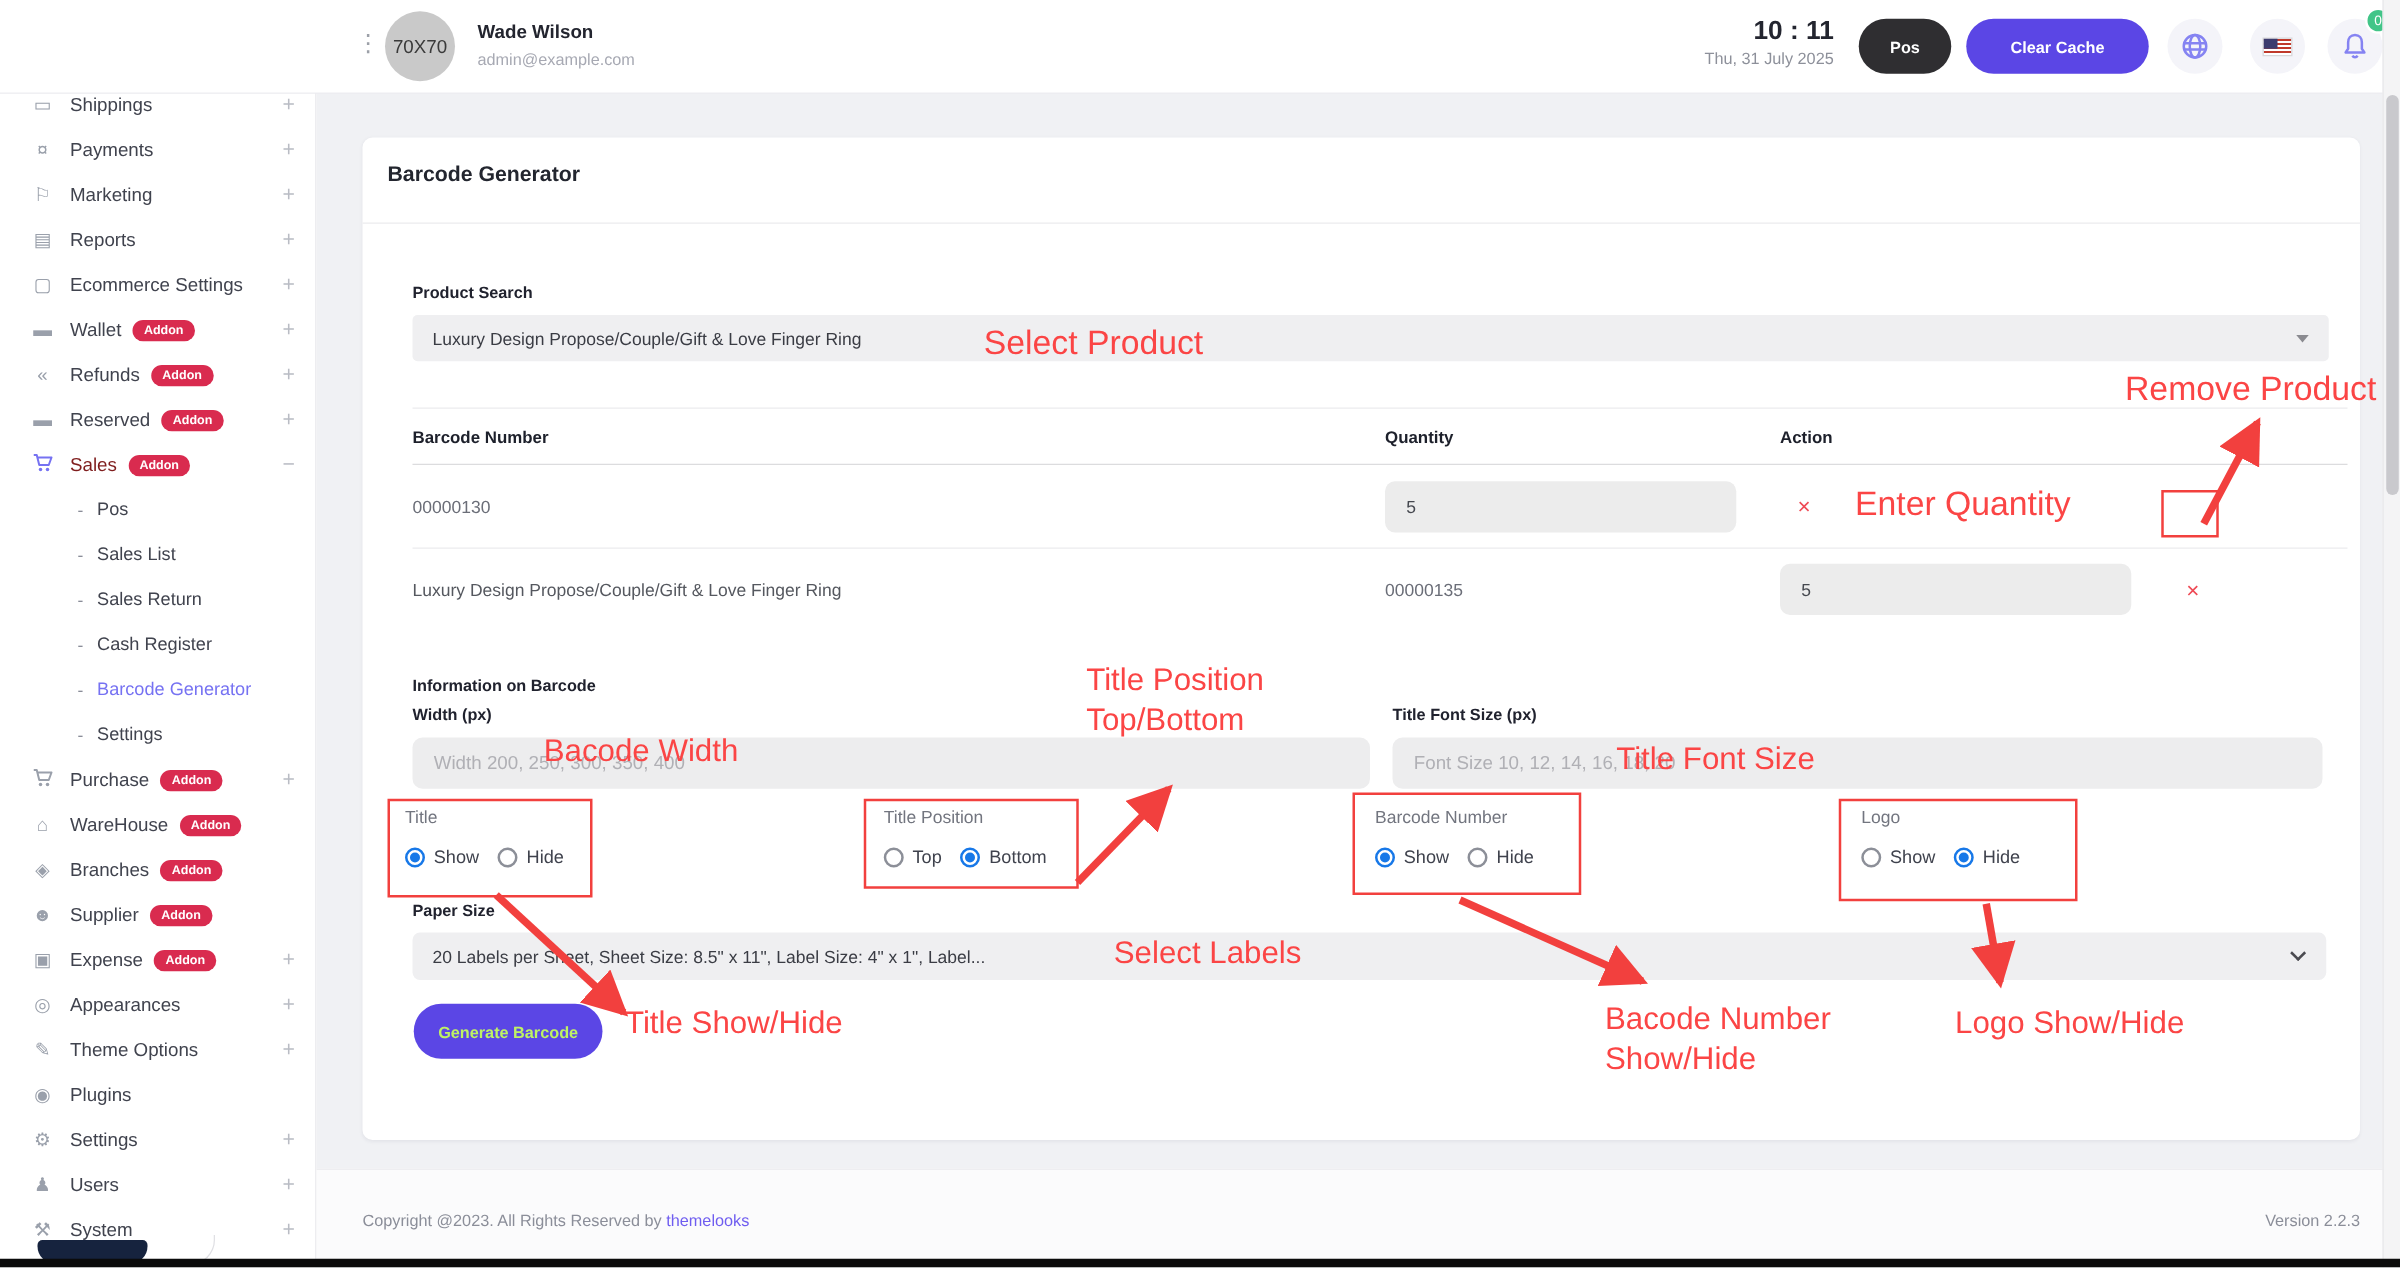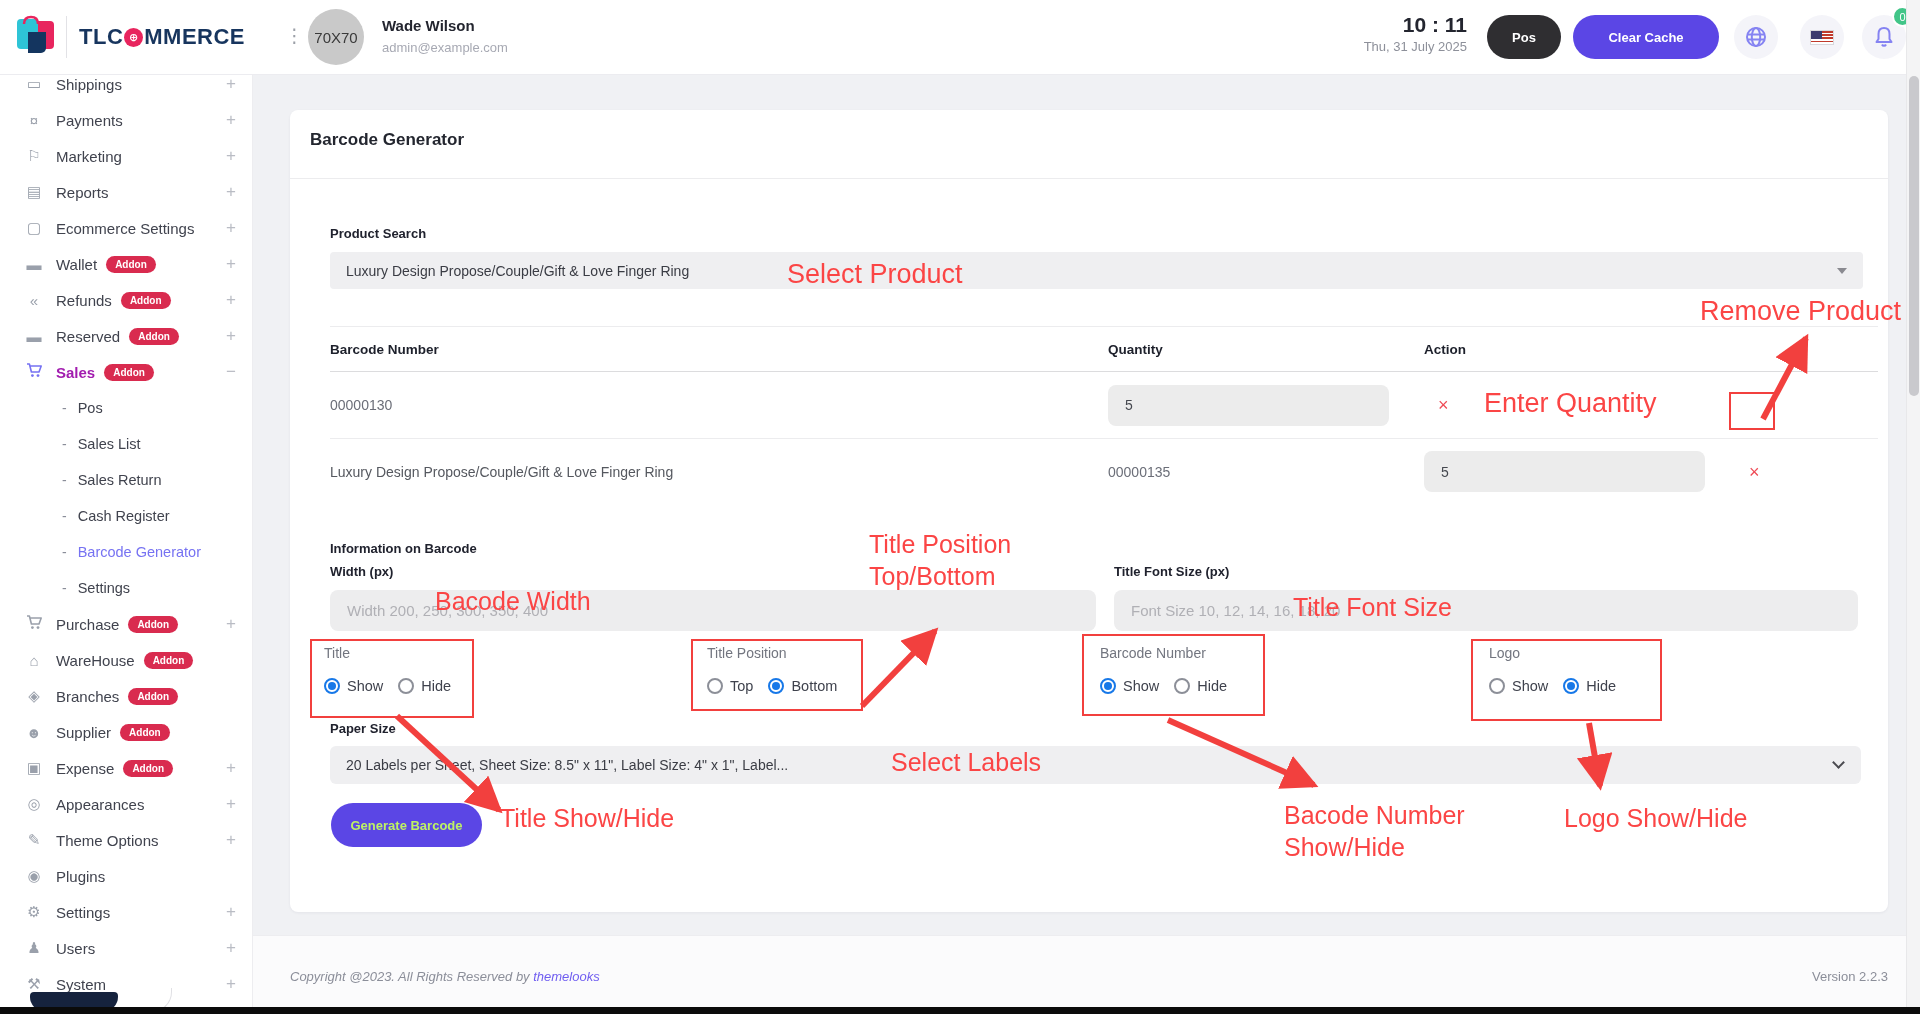--- a/index.html
+++ b/index.html
@@ -38,21 +38,21 @@
                 background:#41c588; color:#fff; font-size:11px; display:flex; align-items:center;
                 justify-content:center; z-index:31; border:2px solid #fff; }
 
   
   .sidebar { position:absolute; left:0; top:74px; width:253px; height:940px; background:#fff;
              border-right:1px solid #ededf0; overflow:hidden; z-index:10; }
   .side-list { margin-top:-8px; }
   .side-item { height:36px; display:flex; align-items:center; padding:0 16px 0 24px; cursor:pointer; position:relative; }
   .side-icon { width:20px; font-size:15px; color:#9aa0ab; margin-right:12px; text-align:center; flex:none; }
   .side-label { font-size:15px; color:#40434e; }
-  .side-item.active .side-label { color:#a21caf;font-weight:bold; }
+  .side-item.active .side-label { color:#7f1d1d; }
   .side-item.active .side-icon { color:#7672f2; }
   .addon { background:#d92b4f; color:#fff; font-size:10px; font-weight:bold; padding:3px 9px;
            border-radius:10px; margin-left:9px; }
   .expander { margin-left:auto; color:#b9bcc4; font-size:17px; font-weight:normal; }
   .side-sub { height:36px; display:flex; align-items:center; padding-left:62px; cursor:pointer; }
   .sub-dash { color:#8a8d99; margin-right:11px; font-size:14px; }
   .sub-label { font-size:14.5px; color:#40434e; }
   .side-sub.active .sub-label { color:#7672f2; }
   .blob { position:absolute; left:30px; top:918px; width:88px; height:19px; background:#16233e;
           border-radius:4px 4px 14px 14px; z-index:11; }
@@ -123,52 +123,36 @@
   .rb-title { left:310px; top:639px; width:164px; height:79px; }
   .rb-titlepos { left:691px; top:639px; width:172px; height:72px; }
   .rb-barnum { left:1082px; top:634px; width:183px; height:82px; }
   .rb-logo { left:1471px; top:639px; width:191px; height:82px; }
   .rb-x { left:1729px; top:392px; width:46px; height:38px; }
   #arrows { position:absolute; left:0; top:0; width:1920px; height:1014px; z-index:42; pointer-events:none; }
 
   
   .footer { position:absolute; left:253px; top:935px; width:1667px; height:72px; background:#fbfbfc;
             border-top:1px solid #ededf0; }
-  .copyright { position:absolute; left:37px; top:33px; font-size:13px; color:#8b8e99;font-style:italic; }
+  .copyright { position:absolute; left:37px; top:33px; font-size:13px; color:#8b8e99; }
   .copyright a { color:#6f5df0; text-decoration:none; }
   .version { position:absolute; right:32px; top:33px; font-size:13px; color:#8b8e99; }
   .bottom-bar { position:absolute; left:0; top:1007px; width:1920px; height:7px; background:#0b0b0b; z-index:60; }
 
   
   .vscroll { position:absolute; right:0; top:0; width:14px; height:1014px; background:#f4f4f5;
              border-left:1px solid #e8e8ea; z-index:55; }
   .vthumb { position:absolute; left:2px; top:76px; width:10px; height:320px; background:#c9c9cd; border-radius:6px; }
 </style>
 </head>
 <body>
 
 <div id="app">
 
   <div class="header">
-    <div class="logo-wrap">
-      <span class="logo-bag">
-        <svg width="46" height="50" viewBox="0 0 46 50">
-          <rect x="17" y="9" width="23" height="28" rx="4" fill="#e8255e"></rect>
-          <rect x="3" y="7" width="21" height="30" rx="4" fill="#2ec4d6"></rect>
-          <path d="M14 20 h18 v16 a5 5 0 0 1 -5 5 h-13 z" fill="#14355f"></path>
-          <path d="M10 12 q0 -7 7 -7 q7 0 7 7" stroke="#e8255e" stroke-width="2.5" fill="none"></path>
-        </svg>
-      </span>
-      <span class="logo-divider"></span>
-      <span class="brand">
-        <span>TLC</span>
-          <span class="brand-o">⊕</span>
-          <span>MMERCE</span>
-      </span>
-    </div>
     <span class="header-dots">⋮</span>
     <div class="avatar">
         <span>70X70</span>
       </div>
     <div class="user-name">Wade Wilson</div>
     <div class="user-email">admin@example.com</div>
     <div class="clock">
       <div class="clock-time">10 : 11</div>
       <div class="clock-date">Thu, 31 July 2025</div>
     </div>

